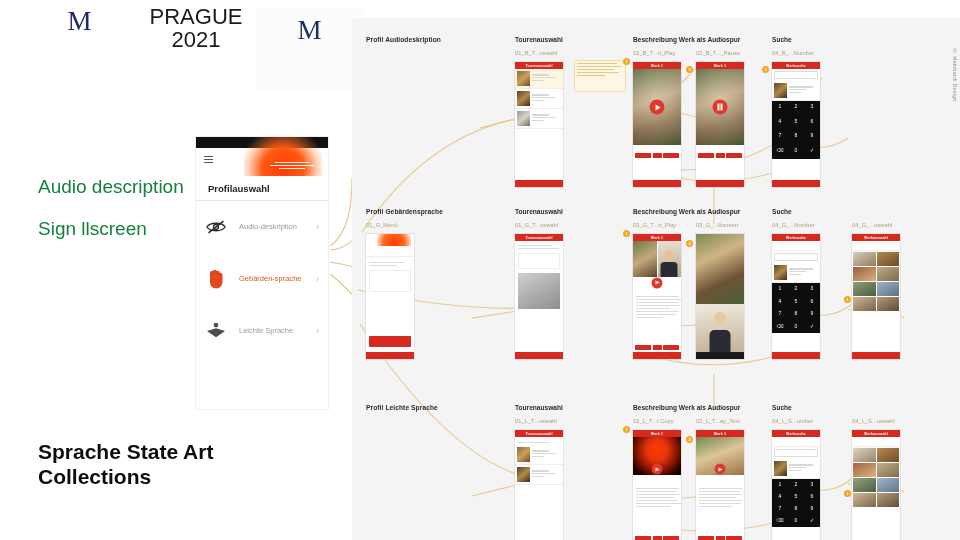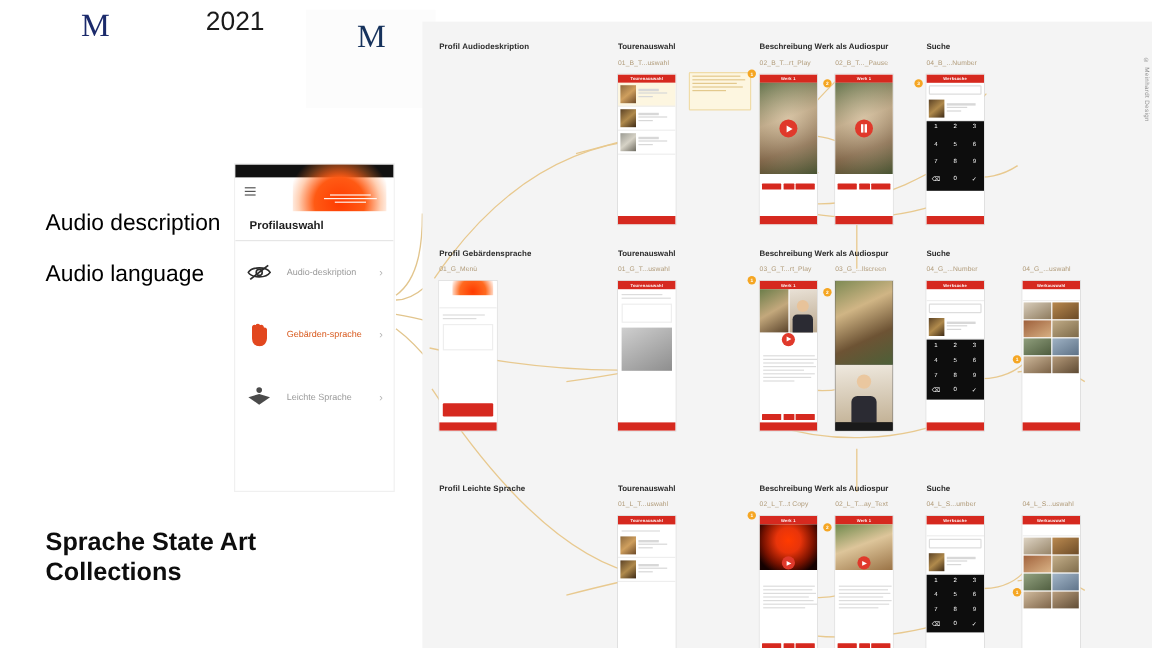--- a/index.html
+++ b/index.html
@@ -20,21 +20,21 @@
   .mono-mark.teal-mark{color:#16325c;}
   .avicom-word{font-family:"Liberation Serif", serif;font-size:18px;color:#a8202e;letter-spacing:0.5px;margin-top:1px;}
   .ceca-word{font-family:"Liberation Serif", serif;font-size:21px;color:#2a8f7d;letter-spacing:0.5px;margin-top:0px;}
   .icom-word{font-family:"Liberation Sans", sans-serif;font-weight:700;font-size:21px;letter-spacing:1px;line-height:1.02;}
   .icom-word span{display:inline-block;}
   .icom-prague{font-family:"Liberation Sans", sans-serif;font-size:22px;color:#1a1a1a;line-height:1.0;letter-spacing:0px;}
   .icom-year{font-family:"Liberation Sans", sans-serif;font-size:22px;color:#1a1a1a;line-height:1.05;}
 
   
   .captions{position:absolute;left:38px;top:176px;width:215px;}
-  .cap{font-size:19px;color:#000000;line-height:1.12;margin-bottom:21px;}
+  .cap{font-size:19px;color:#15803d;line-height:1.12;margin-bottom:21px;}
   .title-block{position:absolute;left:38px;top:440px;width:250px;
     font-size:21px;font-weight:700;color:#0d0d0d;line-height:1.18;}
 
   
   .phone-overlay{position:absolute;left:196px;top:137px;width:132px;height:272px;
     background:#ffffff;box-shadow:0 0 0 1px rgba(0,0,0,0.06);overflow:hidden;}
   .po-statusbar{height:11px;background:#111;}
   .po-head{position:relative;height:52px;background:#fff;border-bottom:1px solid #e6e6e6;}
   .po-burger{position:absolute;left:8px;top:8px;width:9px;height:7px;}
   .po-burger i{display:block;height:1px;background:#555;margin-bottom:2px;}
@@ -98,31 +98,32 @@
 
 <div class="slide">
 
   <div class="logos">
 
     <div class="logo logo-avicom">
       <div class="mono-mark">M</div>
     </div>
 
     <div class="logo logo-icom">
+      <div class="icom-prague">PRAGUE</div>
       <div class="icom-year">2021</div>
     </div>
 
     <div class="logo logo-ceca">
       <div class="mono-mark teal-mark" style="padding-top:9px">M</div>
     </div>
   </div>
 
   <div class="captions">
     <div class="cap">Audio description</div>
-    <div class="cap">Audio language</div>
+    <div class="cap">Sign llscreen</div>
   </div>
   <div class="title-block">Sprache State Art Collections</div>
 
   <svg class="outwires" viewBox="0 0 960 540">
     <g fill="none" stroke="#e2c58d" stroke-width="1.1">
       <path d="M330 250 C 360 250, 380 200, 420 170 C 450 148, 470 140, 500 128"></path>
       <path d="M330 262 C 370 268, 400 285, 440 292 C 470 297, 490 297, 505 296"></path>
       <path d="M330 274 C 365 300, 390 350, 430 400 C 460 436, 485 452, 505 462"></path>
       <path d="M330 246 C 350 232, 352 200, 352 178"></path>
     </g>

